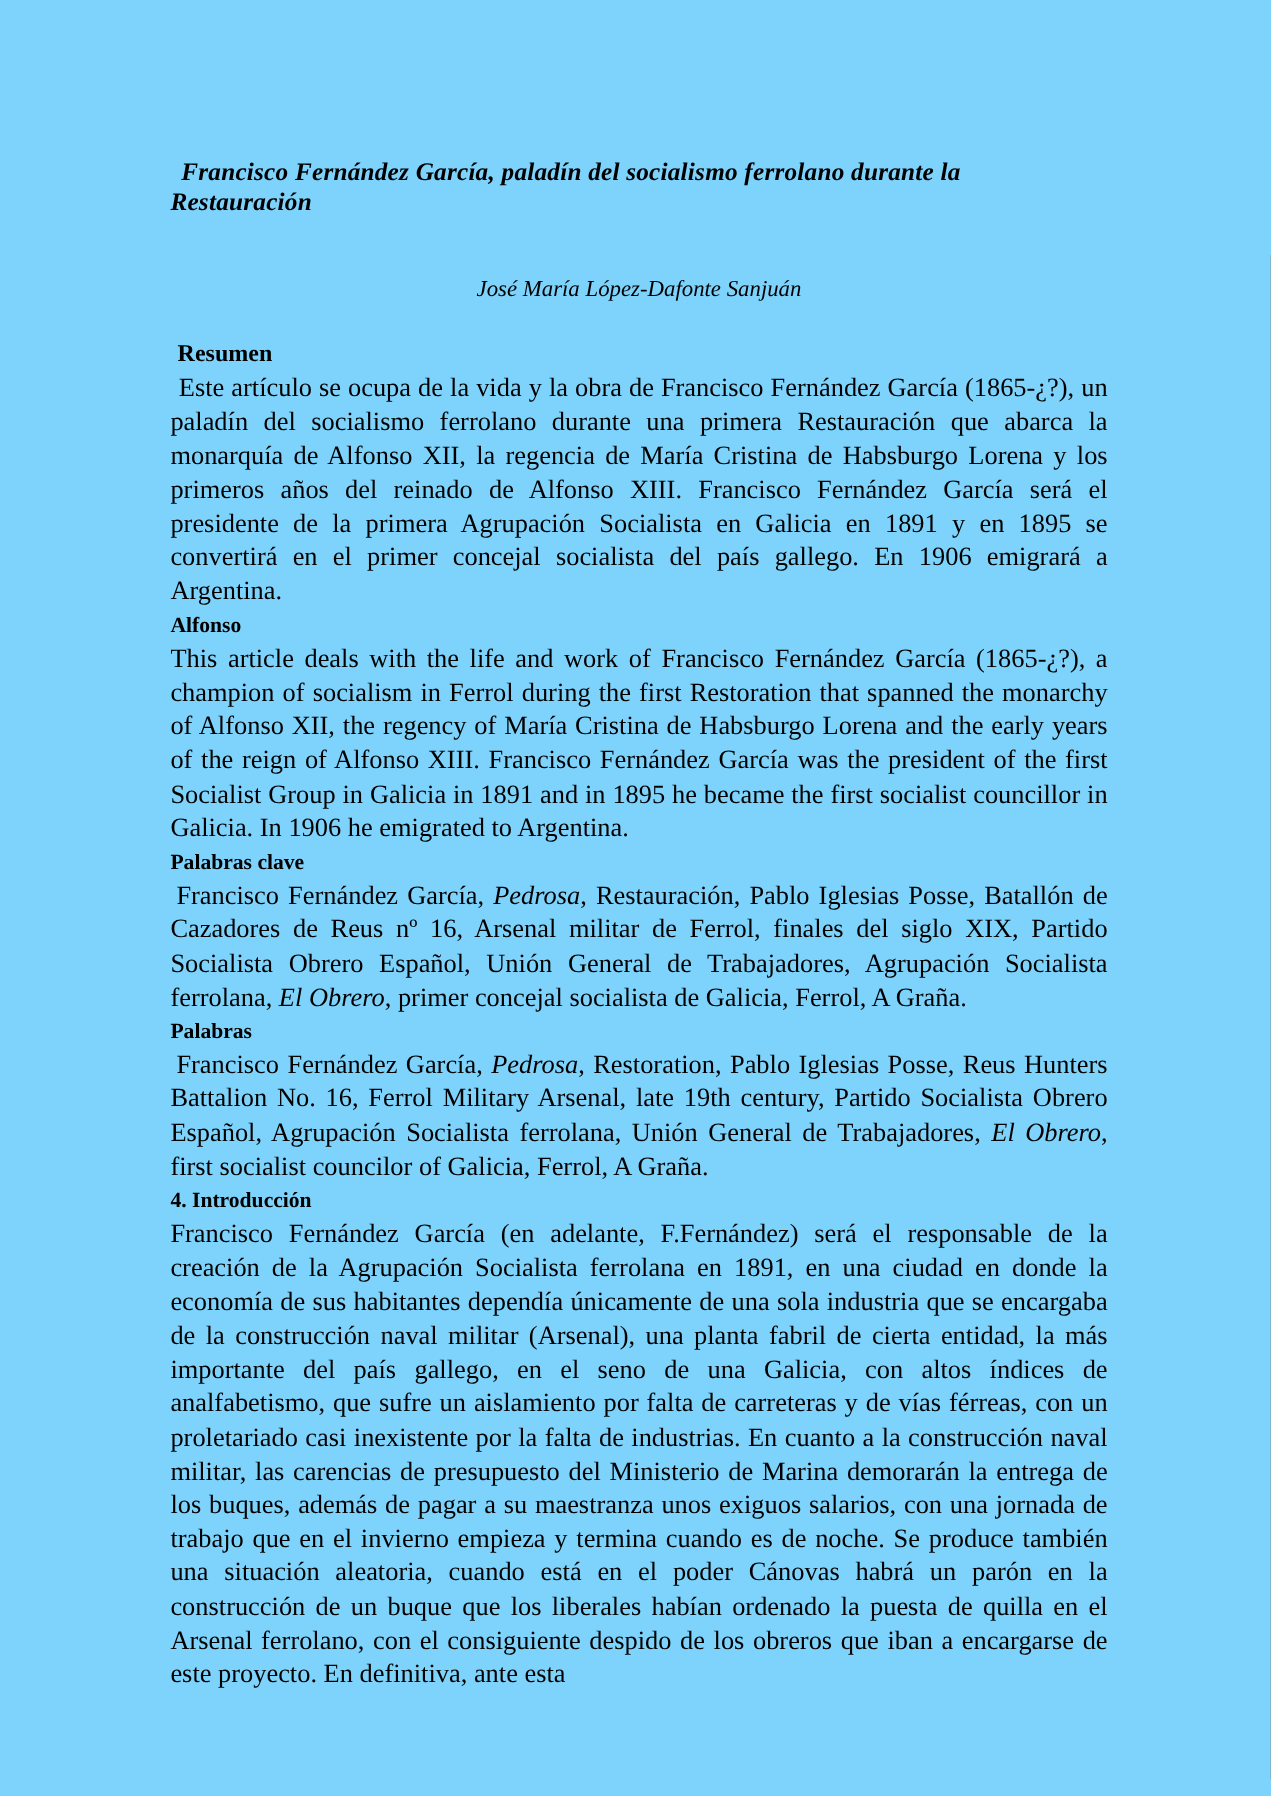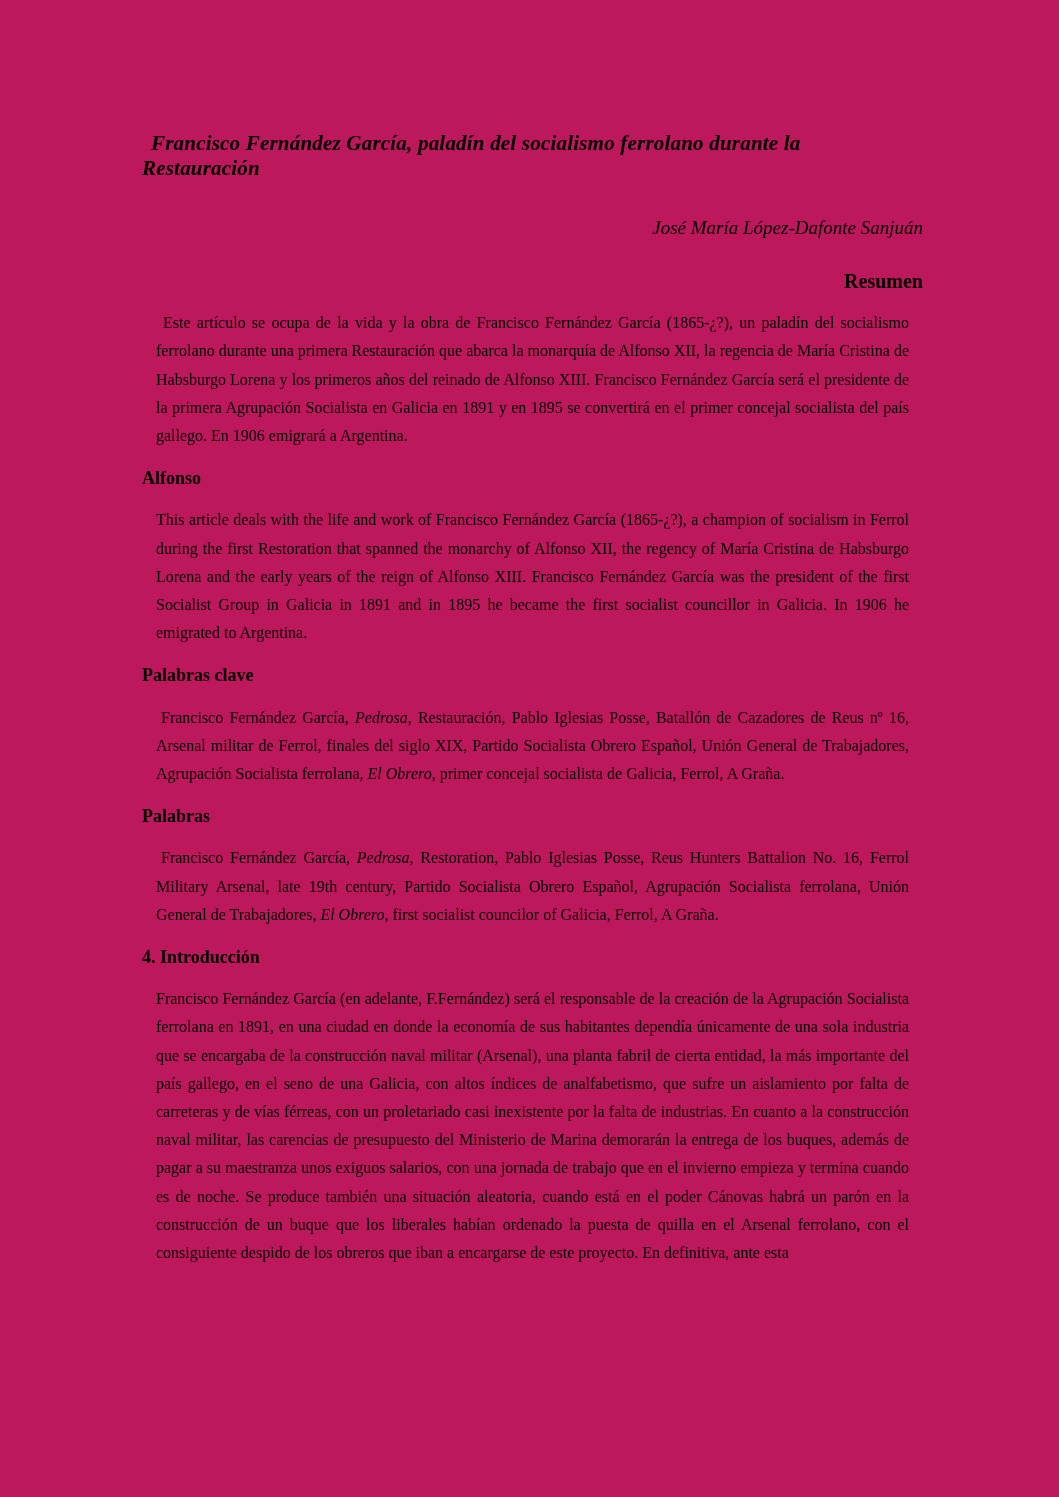--- a/index.html
+++ b/index.html
@@ -1,21 +1,21 @@
 <!DOCTYPE html>
 <html><head>
 <meta charset="utf-8">
 <style>
   html, body { margin:0; padding:0; background:#888; }
   .page {
     position: relative;
     width: 1059px;
     height: 1497px;
     margin: 0 auto;
-    background: #be185d;
+    background: #7dd3fc;
     overflow: hidden;
     font-family: "Liberation Serif", "DejaVu Serif", serif;
     color: #000;
   }
   .content {
     position: absolute;
     left: 142px;
     top: 0;
     width: 781px;
   }
@@ -23,44 +23,43 @@
     margin: 131px 0 0 0;
     font-size: 21px;
     line-height: 25px;
     font-weight: bold;
     font-style: italic;
     text-indent: 9px;
     text-align: left;
     letter-spacing: 0.2px;
   }
   .author {
-    margin: 33px 0 0 0;
+    margin: 47px 0 0 0;
     font-size: 19px;
     line-height: 28px;
     font-style: italic;
     font-weight: normal;
-    text-align: right;
+    text-align: center;
   }
   .h-lg {
     margin: 25px 0 0 0;
     padding-left: 6px;
     font-size: 20px;
     line-height: 28.2px;
     font-weight: bold;
-    text-align: right;
   }
   .h {
     margin: 0;
     font-size: 18px;
     line-height: 28.2px;
     font-weight: bold;
   }
   .para {
-    margin: 14px;
-    font-size: 16px;
+    margin: 0;
+    font-size: 22px;
     line-height: 28.2px;
     text-align: justify;
     text-justify: inter-word;
   }
   .indent-7 { text-indent: 7px; }
   .indent-5 { text-indent: 5px; }
   .para em { font-style: italic; }
 </style>
 </head>
 <body>

